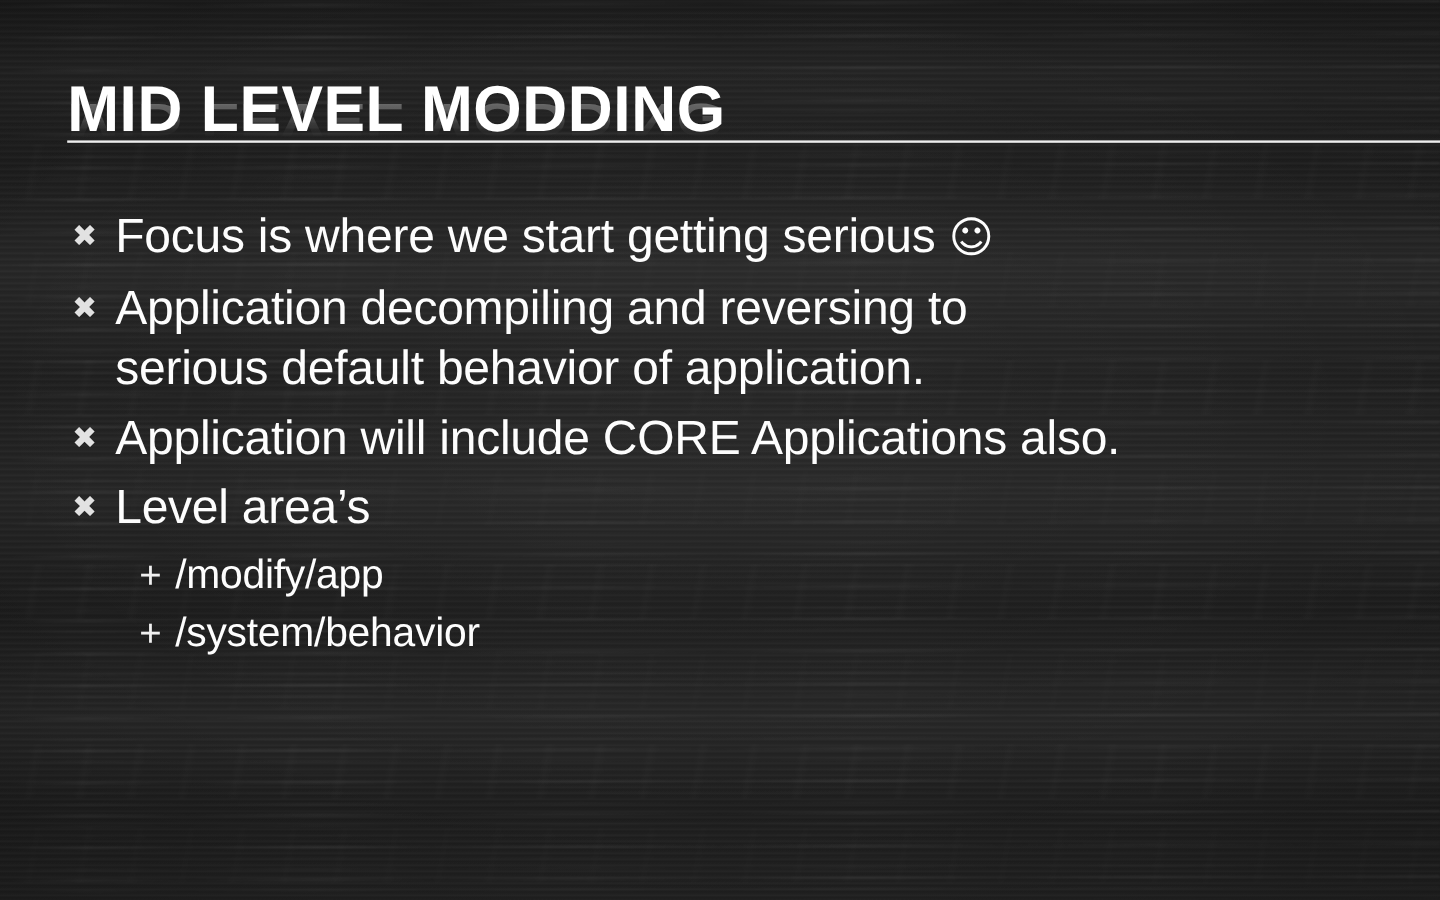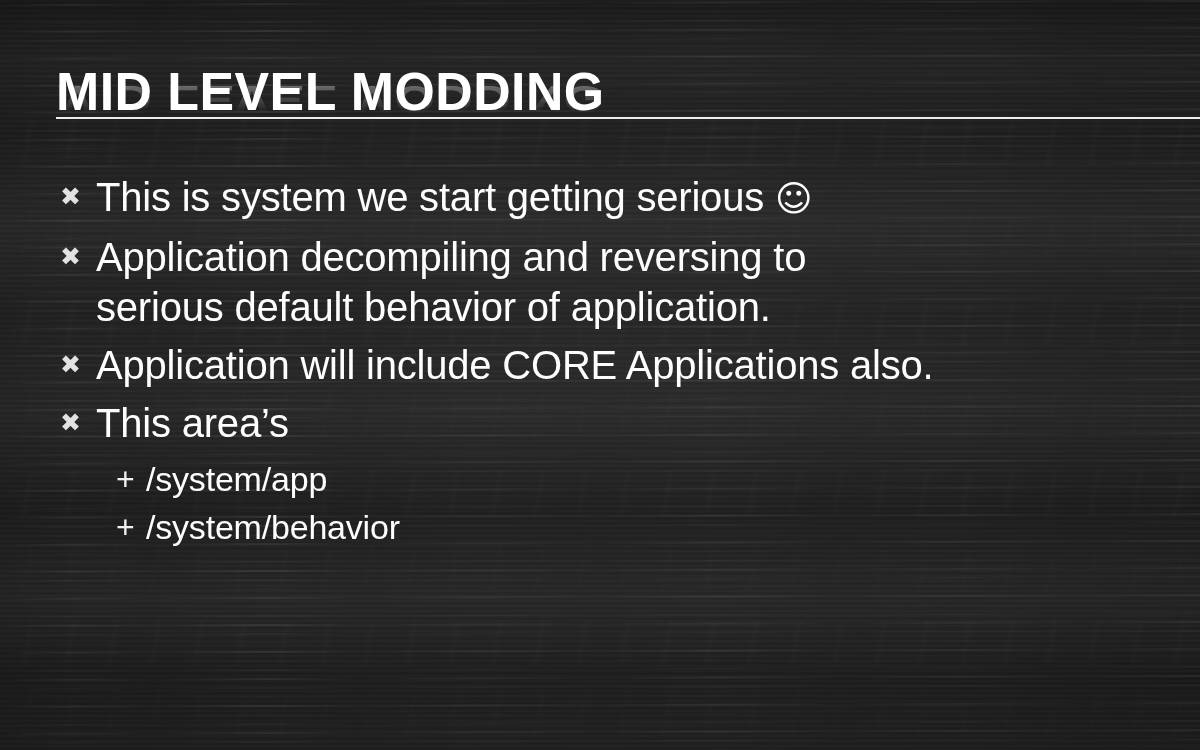--- a/index.html
+++ b/index.html
@@ -336,42 +336,42 @@
   <div class="title-block">
     <div class="title-text">Mid Level Modding</div>
     <div class="title-reflection" aria-hidden="true">Mid Level Modding</div>
   </div>
   <div class="title-rule"></div>
 
   <div class="body">
 
     <div class="bullet-row">
       <span class="bullet-marker">✖</span>
-      <span class="bullet-text"><span>This is system we start getting serious </span><span class="smiley">☺</span></span>
+      <span class="bullet-text"><span>Focus is where we start getting serious </span><span class="smiley">☺</span></span>
     </div>
 
     <div class="bullet-row">
       <span class="bullet-marker">✖</span>
       <span class="bullet-text">Application decompiling and reversing to
 serious default behavior of application.</span>
     </div>
 
     <div class="bullet-row">
       <span class="bullet-marker">✖</span>
       <span class="bullet-text">Application will include CORE Applications also.</span>
     </div>
 
     <div class="bullet-row">
       <span class="bullet-marker">✖</span>
-      <span class="bullet-text">This area’s</span>
+      <span class="bullet-text">Level area’s</span>
     </div>
 
     <div class="sub-row">
       <span class="sub-marker">+</span>
-      <span class="sub-text">/system/app</span>
+      <span class="sub-text">/modify/app</span>
     </div>
 
     <div class="sub-row">
       <span class="sub-marker">+</span>
       <span class="sub-text">/system/behavior</span>
     </div>
 
   </div>
 </div>
 

